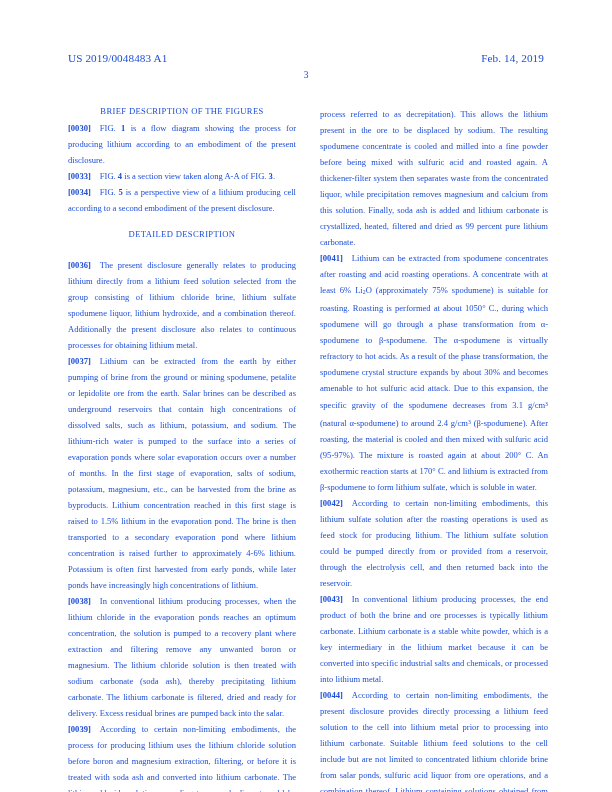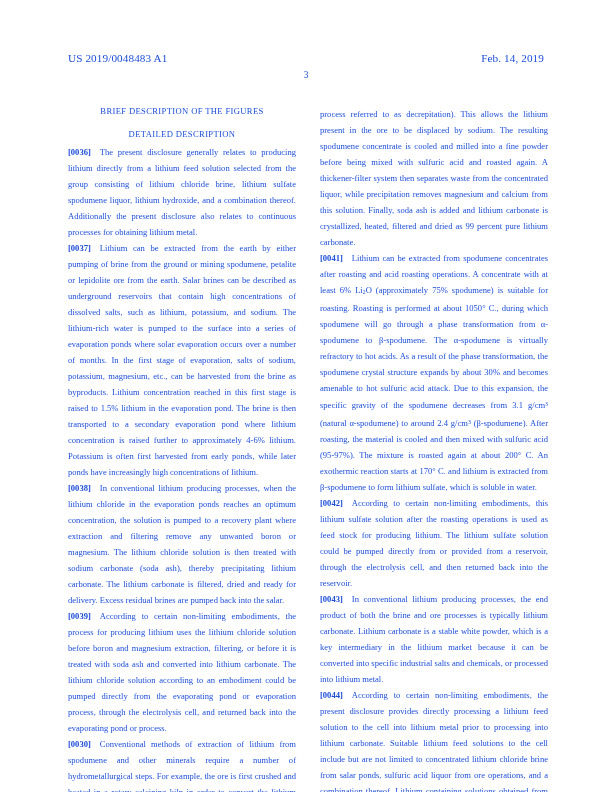--- a/index.html
+++ b/index.html
@@ -51,21 +51,21 @@
   .section-heading {
     text-align: center;
     font-size: 8.6px;
     letter-spacing: 0.35px;
     margin: 0 0 3.5px 0;
     font-variant: small-caps;
     text-transform: uppercase;
   }
   .section-heading.spaced-top {
     margin-top: 13px;
-    margin-bottom: 5px;
+    margin-bottom: 18px;
   }
   p.para {
     margin: 0;
     font-size: 8.55px;
     line-height: 16px;
     text-align: justify;
     text-justify: inter-word;
     hyphens: manual;
   }
   .pnum {
@@ -91,20 +91,23 @@
     <span class="header-right">Feb. 14, 2019</span>
   </div>
 
   <div class="page-number">3</div>
 
   <div class="columns">
 
     <div class="col">
       <div class="section-heading">BRIEF DESCRIPTION OF THE FIGURES</div>
       <div id="left-paras">
+          <p class="para"><span class="pnum">[0030]</span><span class="gap"></span>FIG.&nbsp;<span class="fignum">1</span> is a flow diagram showing the process for producing lithium according to an embodiment of the present disclosure.</p>
+          <p class="para"><span class="pnum">[0033]</span><span class="gap"></span>FIG.&nbsp;<span class="fignum">4</span> is a section view taken along A-A of FIG.&nbsp;<span class="fignum">3</span>.</p>
+          <p class="para"><span class="pnum">[0034]</span><span class="gap"></span>FIG.&nbsp;<span class="fignum">5</span> is a perspective view of a lithium producing cell according to a second embodiment of the present disclosure.</p>
           <div class="section-heading spaced-top">DETAILED DESCRIPTION</div>
           <p class="para"><span class="pnum">[0036]</span><span class="gap"></span>The present disclosure generally relates to producing lithium directly from a lithium feed solution selected from the group consisting of lithium chloride brine, lithium sulfate spodumene liquor, lithium hydroxide, and a combination thereof. Additionally the present disclosure also relates to continuous processes for obtaining lithium metal.</p>
           <p class="para"><span class="pnum">[0037]</span><span class="gap"></span>Lithium can be extracted from the earth by either pumping of brine from the ground or mining spodumene, petalite or lepidolite ore from the earth. Salar brines can be described as underground reservoirs that contain high concentrations of dissolved salts, such as lithium, potassium, and sodium. The lithium-rich water is pumped to the surface into a series of evaporation ponds where solar evaporation occurs over a number of months. In the first stage of evaporation, salts of sodium, potassium, magnesium, etc., can be harvested from the brine as byproducts. Lithium concentration reached in this first stage is raised to 1.5% lithium in the evaporation pond. The brine is then transported to a secondary evaporation pond where lithium concentration is raised further to approximately 4-6% lithium. Potassium is often first harvested from early ponds, while later ponds have increasingly high concentrations of lithium.</p>
           <p class="para"><span class="pnum">[0038]</span><span class="gap"></span>In conventional lithium producing processes, when the lithium chloride in the evaporation ponds reaches an optimum concentration, the solution is pumped to a recovery plant where extraction and filtering remove any unwanted boron or magnesium. The lithium chloride solution is then treated with sodium carbonate (soda ash), thereby precipitating lithium carbonate. The lithium carbonate is filtered, dried and ready for delivery. Excess residual brines are pumped back into the salar.</p>
           <p class="para"><span class="pnum">[0039]</span><span class="gap"></span>According to certain non-limiting embodiments, the process for producing lithium uses the lithium chloride solution before boron and magnesium extraction, filtering, or before it is treated with soda ash and converted into lithium carbonate. The lithium chloride solution according to an embodiment could be pumped directly from the evaporating pond or evaporation process, through the electrolysis cell, and returned back into the evaporating pond or process.</p>
           <p class="para"><span class="pnum">[0030]</span><span class="gap"></span>Conventional methods of extraction of lithium from spodumene and other minerals require a number of hydrometallurgical steps. For example, the ore is first crushed and heated in a rotary calcining kiln in order to convert the lithium crystal phase from alpha to beta (a</p>
         </div>
     </div>
 
     <div class="col">

